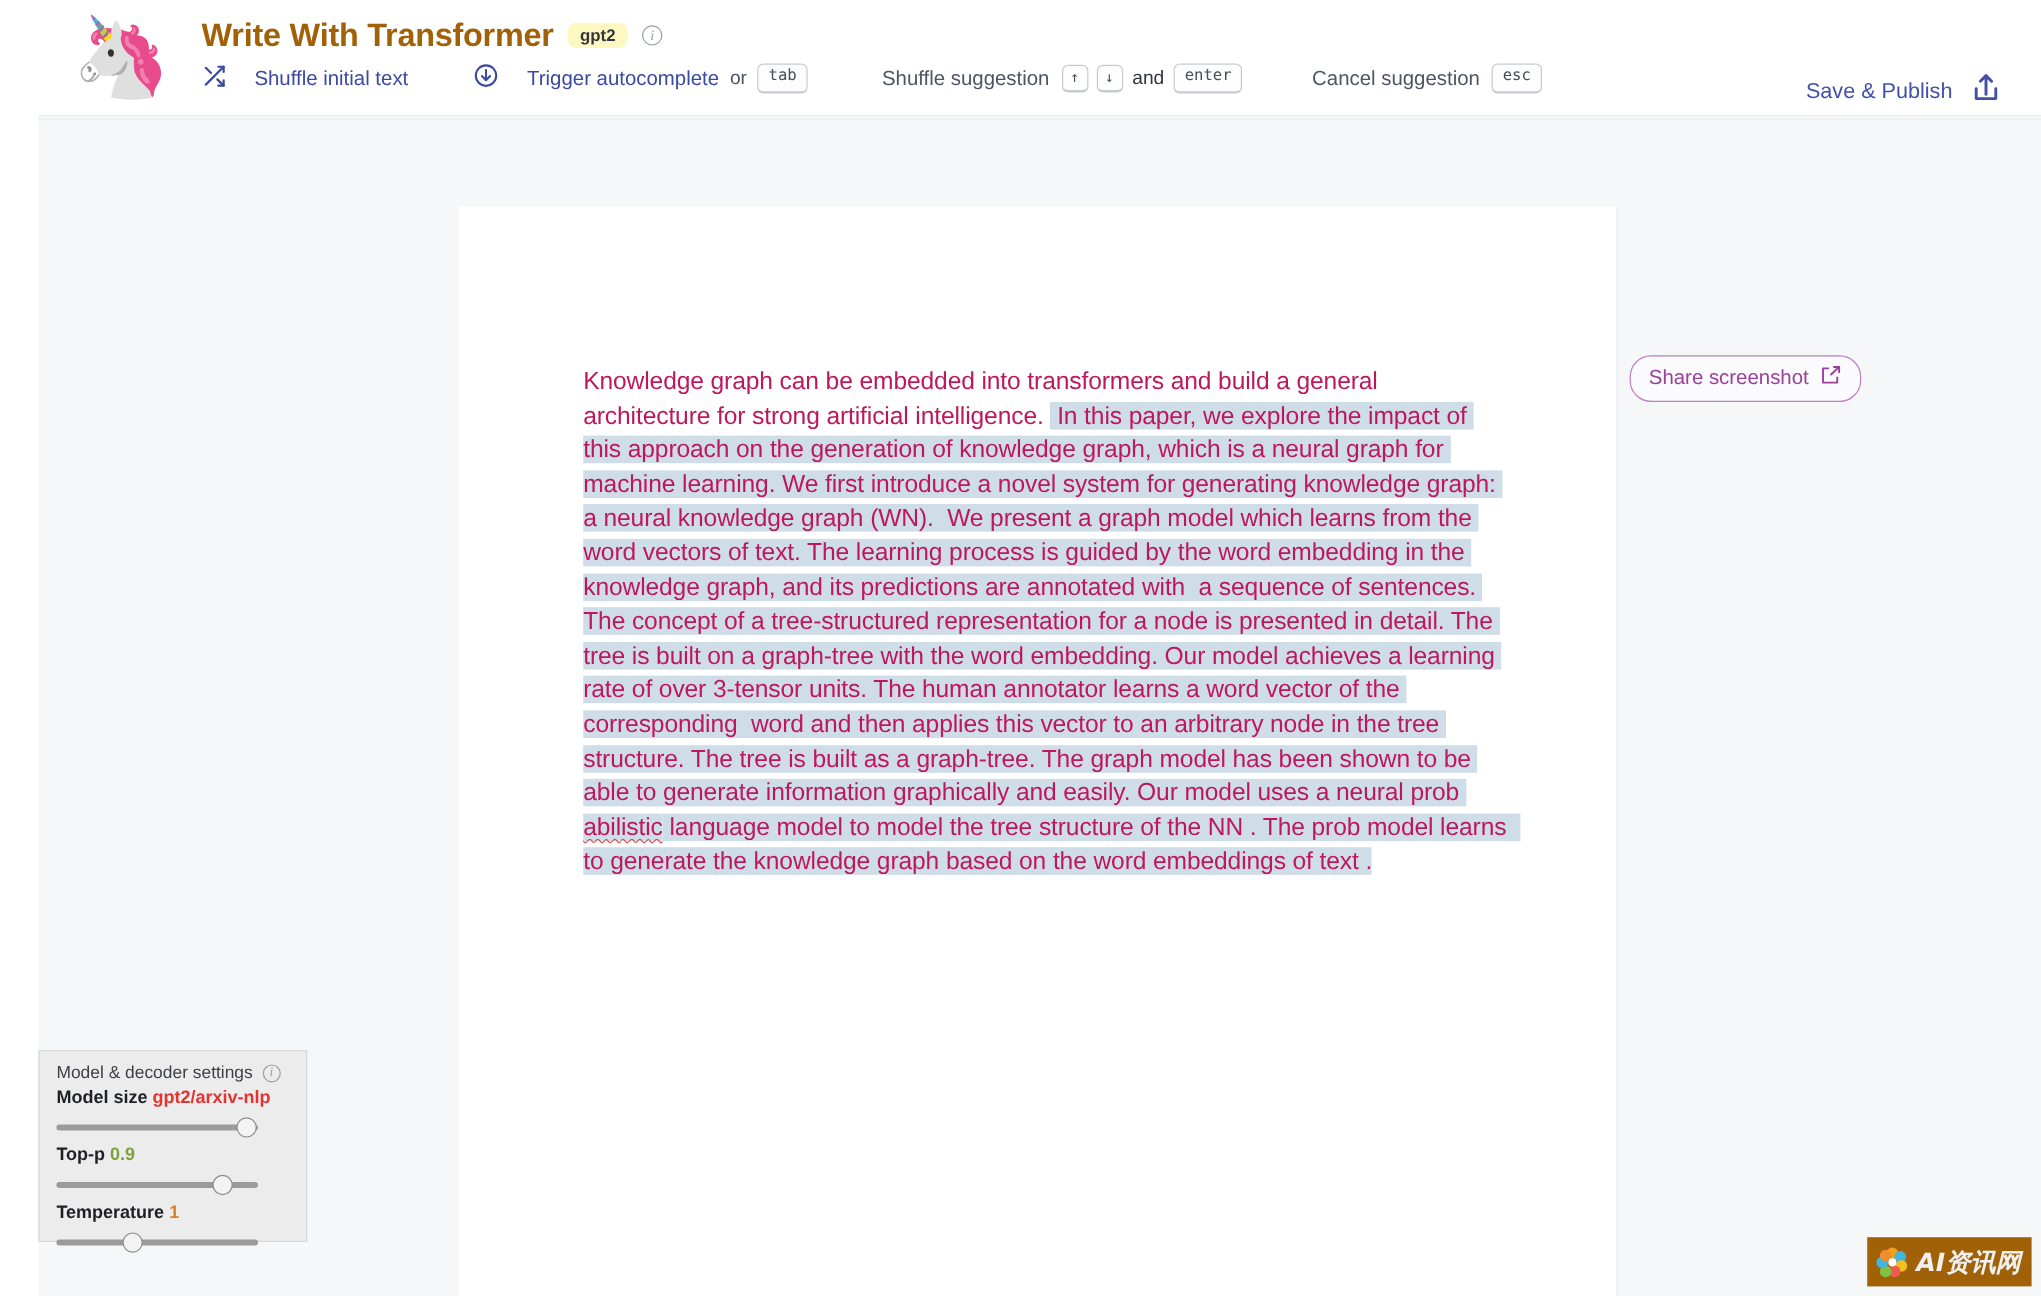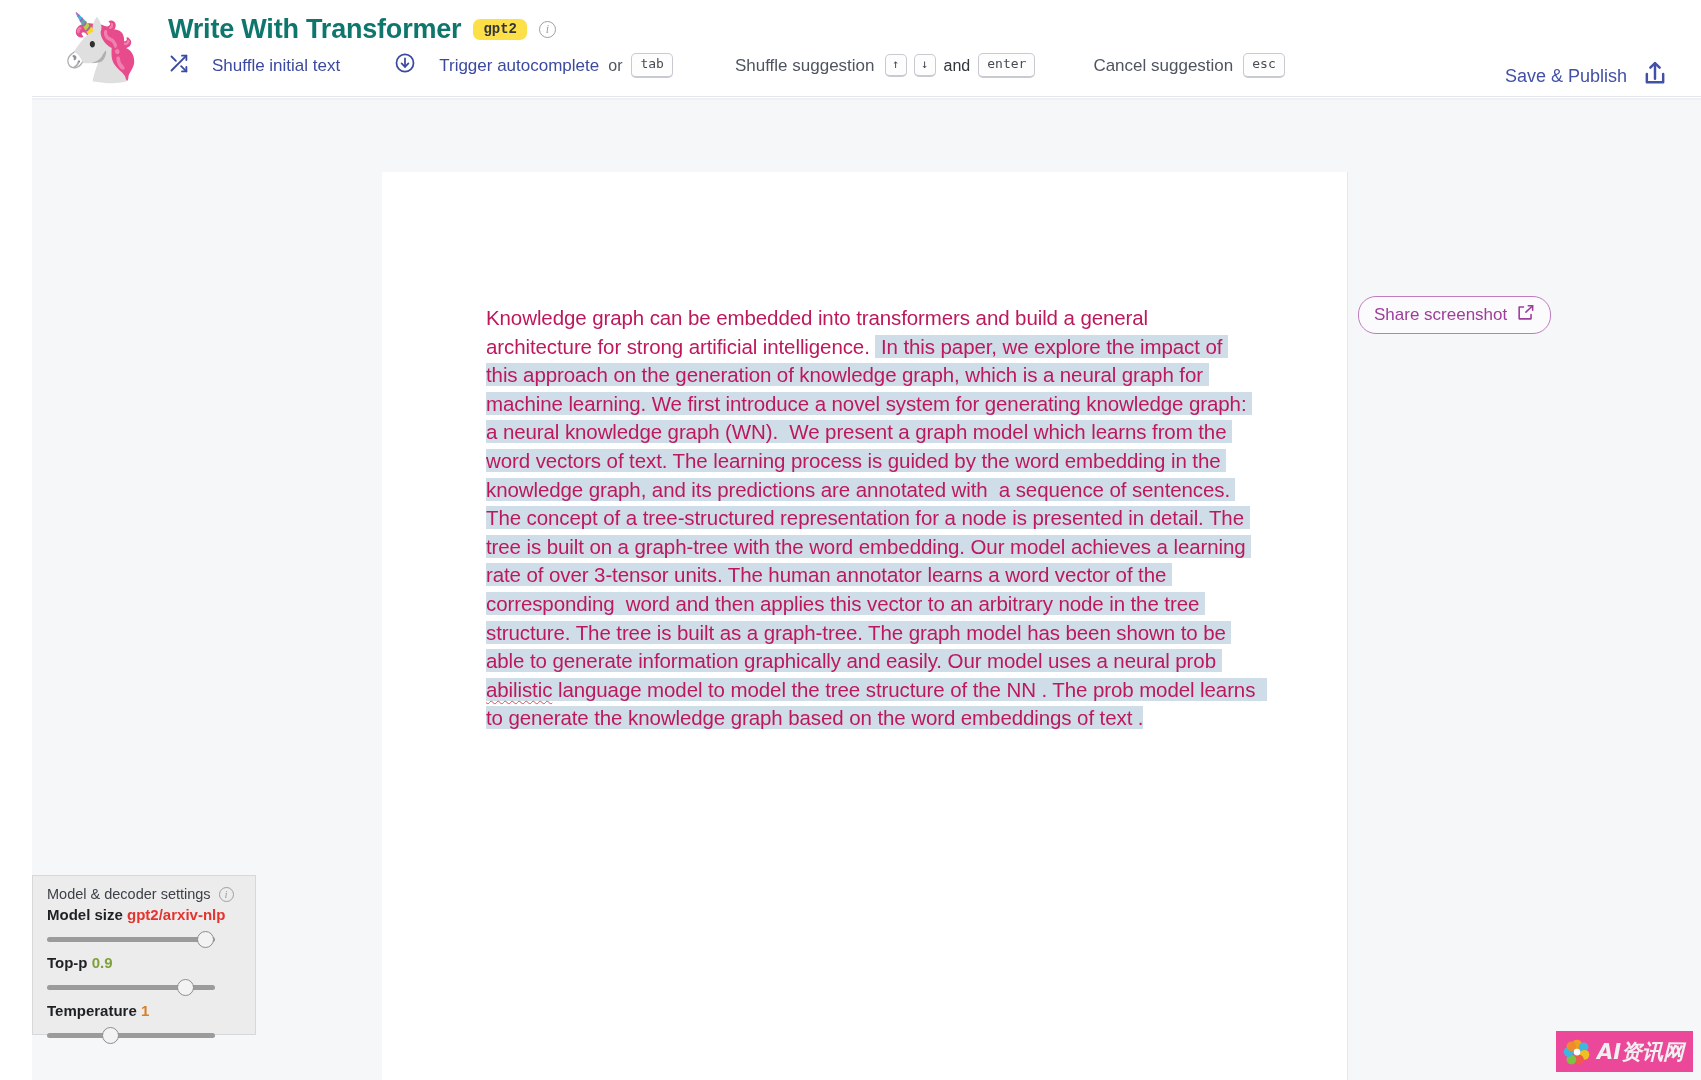--- a/index.html
+++ b/index.html
@@ -43,29 +43,29 @@
     position: absolute;
     left: 168px;
     top: 14px;
     display: flex;
     align-items: center;
     gap: 12px;
   }
   .app-title {
     font-size: 27px;
     font-weight: 700;
-    color: #0f766e;
+    color: #a16207;
     letter-spacing: -0.2px;
     white-space: nowrap;
   }
   .model-chip {
-    background: #fde047;
+    background: #fef9c3;
     border-radius: 7px;
     padding: 3px 10px 4px;
-    font-family: Liberation Mono, monospace;
+    font-family: Liberation Sans, sans-serif;
     font-size: 14px;
     font-weight: 700;
     color: #32353b;
     line-height: 1;
   }
   .info-circle {
     width: 17px; height: 17px;
     border: 1.4px solid #9aa0a6;
     border-radius: 50%;
     color: #9aa0a6;
@@ -274,21 +274,21 @@
     letter-spacing: 4px;
     white-space: nowrap;
     z-index: 40;
     user-select: none;
   }
   .wm-ai {
     position: absolute;
     right: 8px;
     bottom: 8px;
     height: 41px;
-    background: #ec4899;
+    background: #a16207;
     display: flex;
     align-items: center;
     gap: 5px;
     padding: 0 9px 0 6px;
     z-index: 41;
   }
   .wm-ai-text {
     font-size: 21px;
     font-weight: 700;
     font-style: italic;

